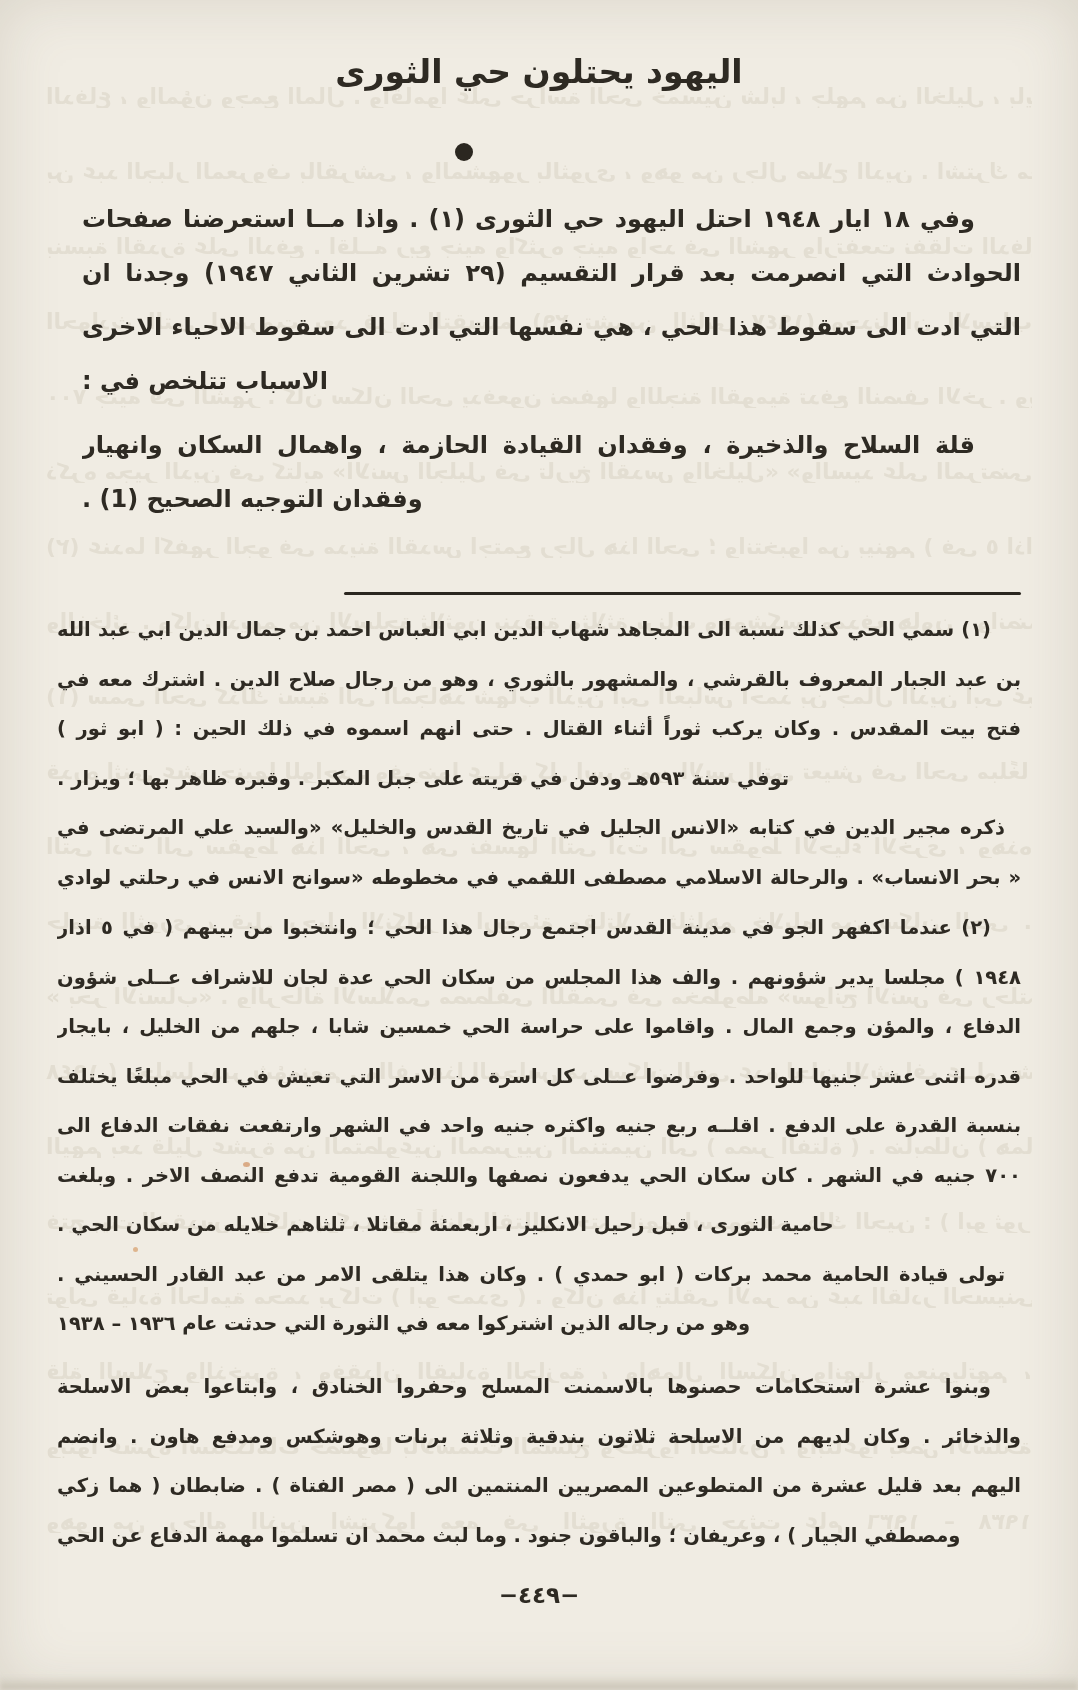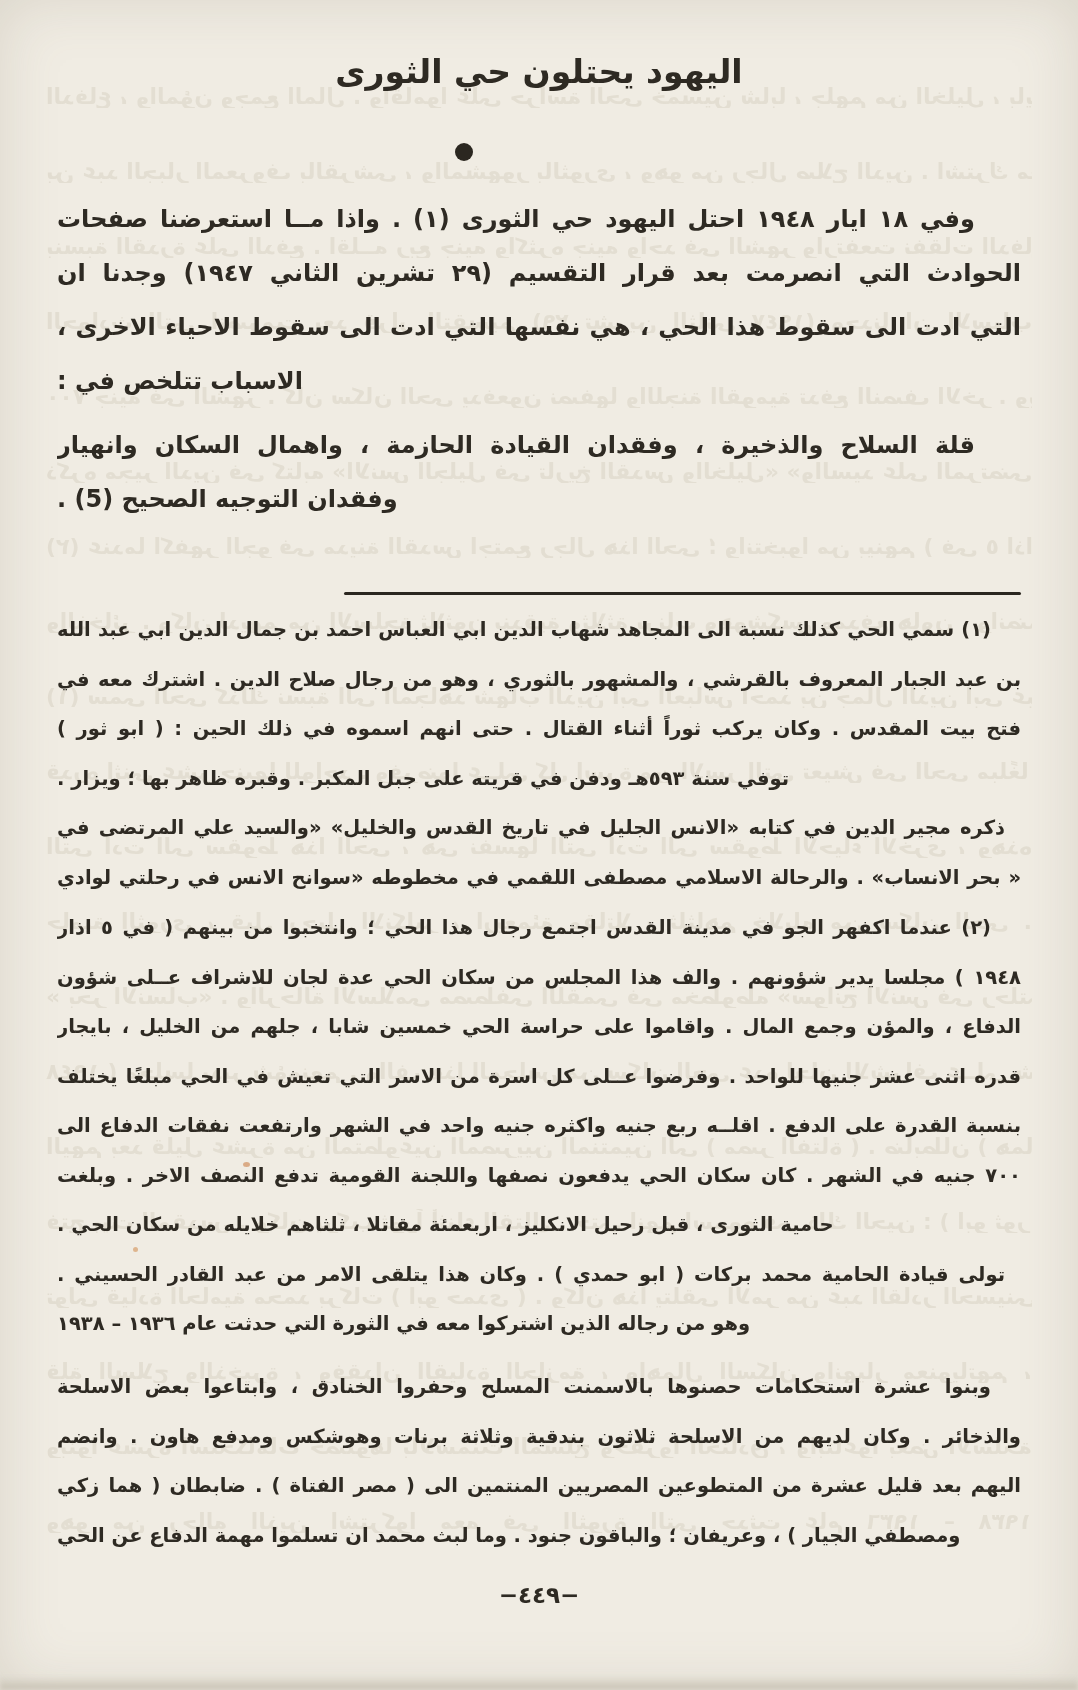--- a/index.html
+++ b/index.html
@@ -35,21 +35,21 @@
     text-align:center;
     font-size:33px; font-weight:bold;
     letter-spacing:.5px;
   }
   .dot {
     position:absolute; top:143px; left:455px;
     width:18px; height:18px; border-radius:50%;
     background:#2b2720;
   }
   .textblock { position:absolute; right:57px; left:57px; }
-  .body-text { font-size:24px; font-weight:bold; }
+  .body-text { font-size:24px; font-weight:bold;margin-left:25px; }
   .body-text .line { height:54px; line-height:54px; overflow:hidden; }
   .fn-text { font-size:19.5px; font-weight:bold; }
   .fn-text .line { height:49.5px; line-height:49.5px; overflow:hidden; }
   .line.j { text-align:justify; text-align-last:justify; }
   .line.e { text-align:left; text-align-last:auto; }
   .i1 { text-indent:46px; }
   .i2 { text-indent:30px; }
   .i3 { text-indent:16px; }
   .p1 { top:192px; }
   .p2 { top:418px; }
@@ -113,21 +113,21 @@
 
   <div class="textblock body-text p1">
     <div class="line j i1">وفي ١٨ ايار ١٩٤٨ احتل اليهود حي الثورى (١) . واذا مــا استعرضنا صفحات</div>
     <div class="line j">الحوادث التي انصرمت بعد قرار التقسيم (٢٩ تشرين الثاني ١٩٤٧) وجدنا ان الاسباب</div>
     <div class="line j">التي ادت الى سقوط هذا الحي ، هي نفسها التي ادت الى سقوط الاحياء الاخرى ، وهذه</div>
     <div class="line e">الاسباب تتلخص في :</div>
   </div>
 
   <div class="textblock body-text p2">
     <div class="line j i1">قلة السلاح والذخيرة ، وفقدان القيادة الحازمة ، واهمال السكان وانهيار معنوياتهم ،</div>
-    <div class="line e">وفقدان التوجيه الصحيح (5) .</div>
+    <div class="line e">وفقدان التوجيه الصحيح (1) .</div>
   </div>
 
   <div class="divider"></div>
 
   <div class="textblock fn-text f1">
     <div class="line j i2">(١) سمي الحي كذلك نسبة الى المجاهد شهاب الدين ابي العباس احمد بن جمال الدين ابي عبد الله</div>
     <div class="line j">بن عبد الجبار المعروف بالقرشي ، والمشهور بالثوري ، وهو من رجال صلاح الدين . اشترك معه في</div>
     <div class="line j">فتح بيت المقدس . وكان يركب ثوراً أثناء القتال . حتى انهم اسموه في ذلك الحين : ( ابو ثور )</div>
     <div class="line e">توفي سنة ٥٩٣هـ ودفن في قريته على جبل المكبر . وقبره ظاهر بها ؛ ويزار .</div>
     <div class="line j i3">ذكره مجير الدين في كتابه «الانس الجليل في تاريخ القدس والخليل» «والسيد علي المرتضى في كتابه</div>

